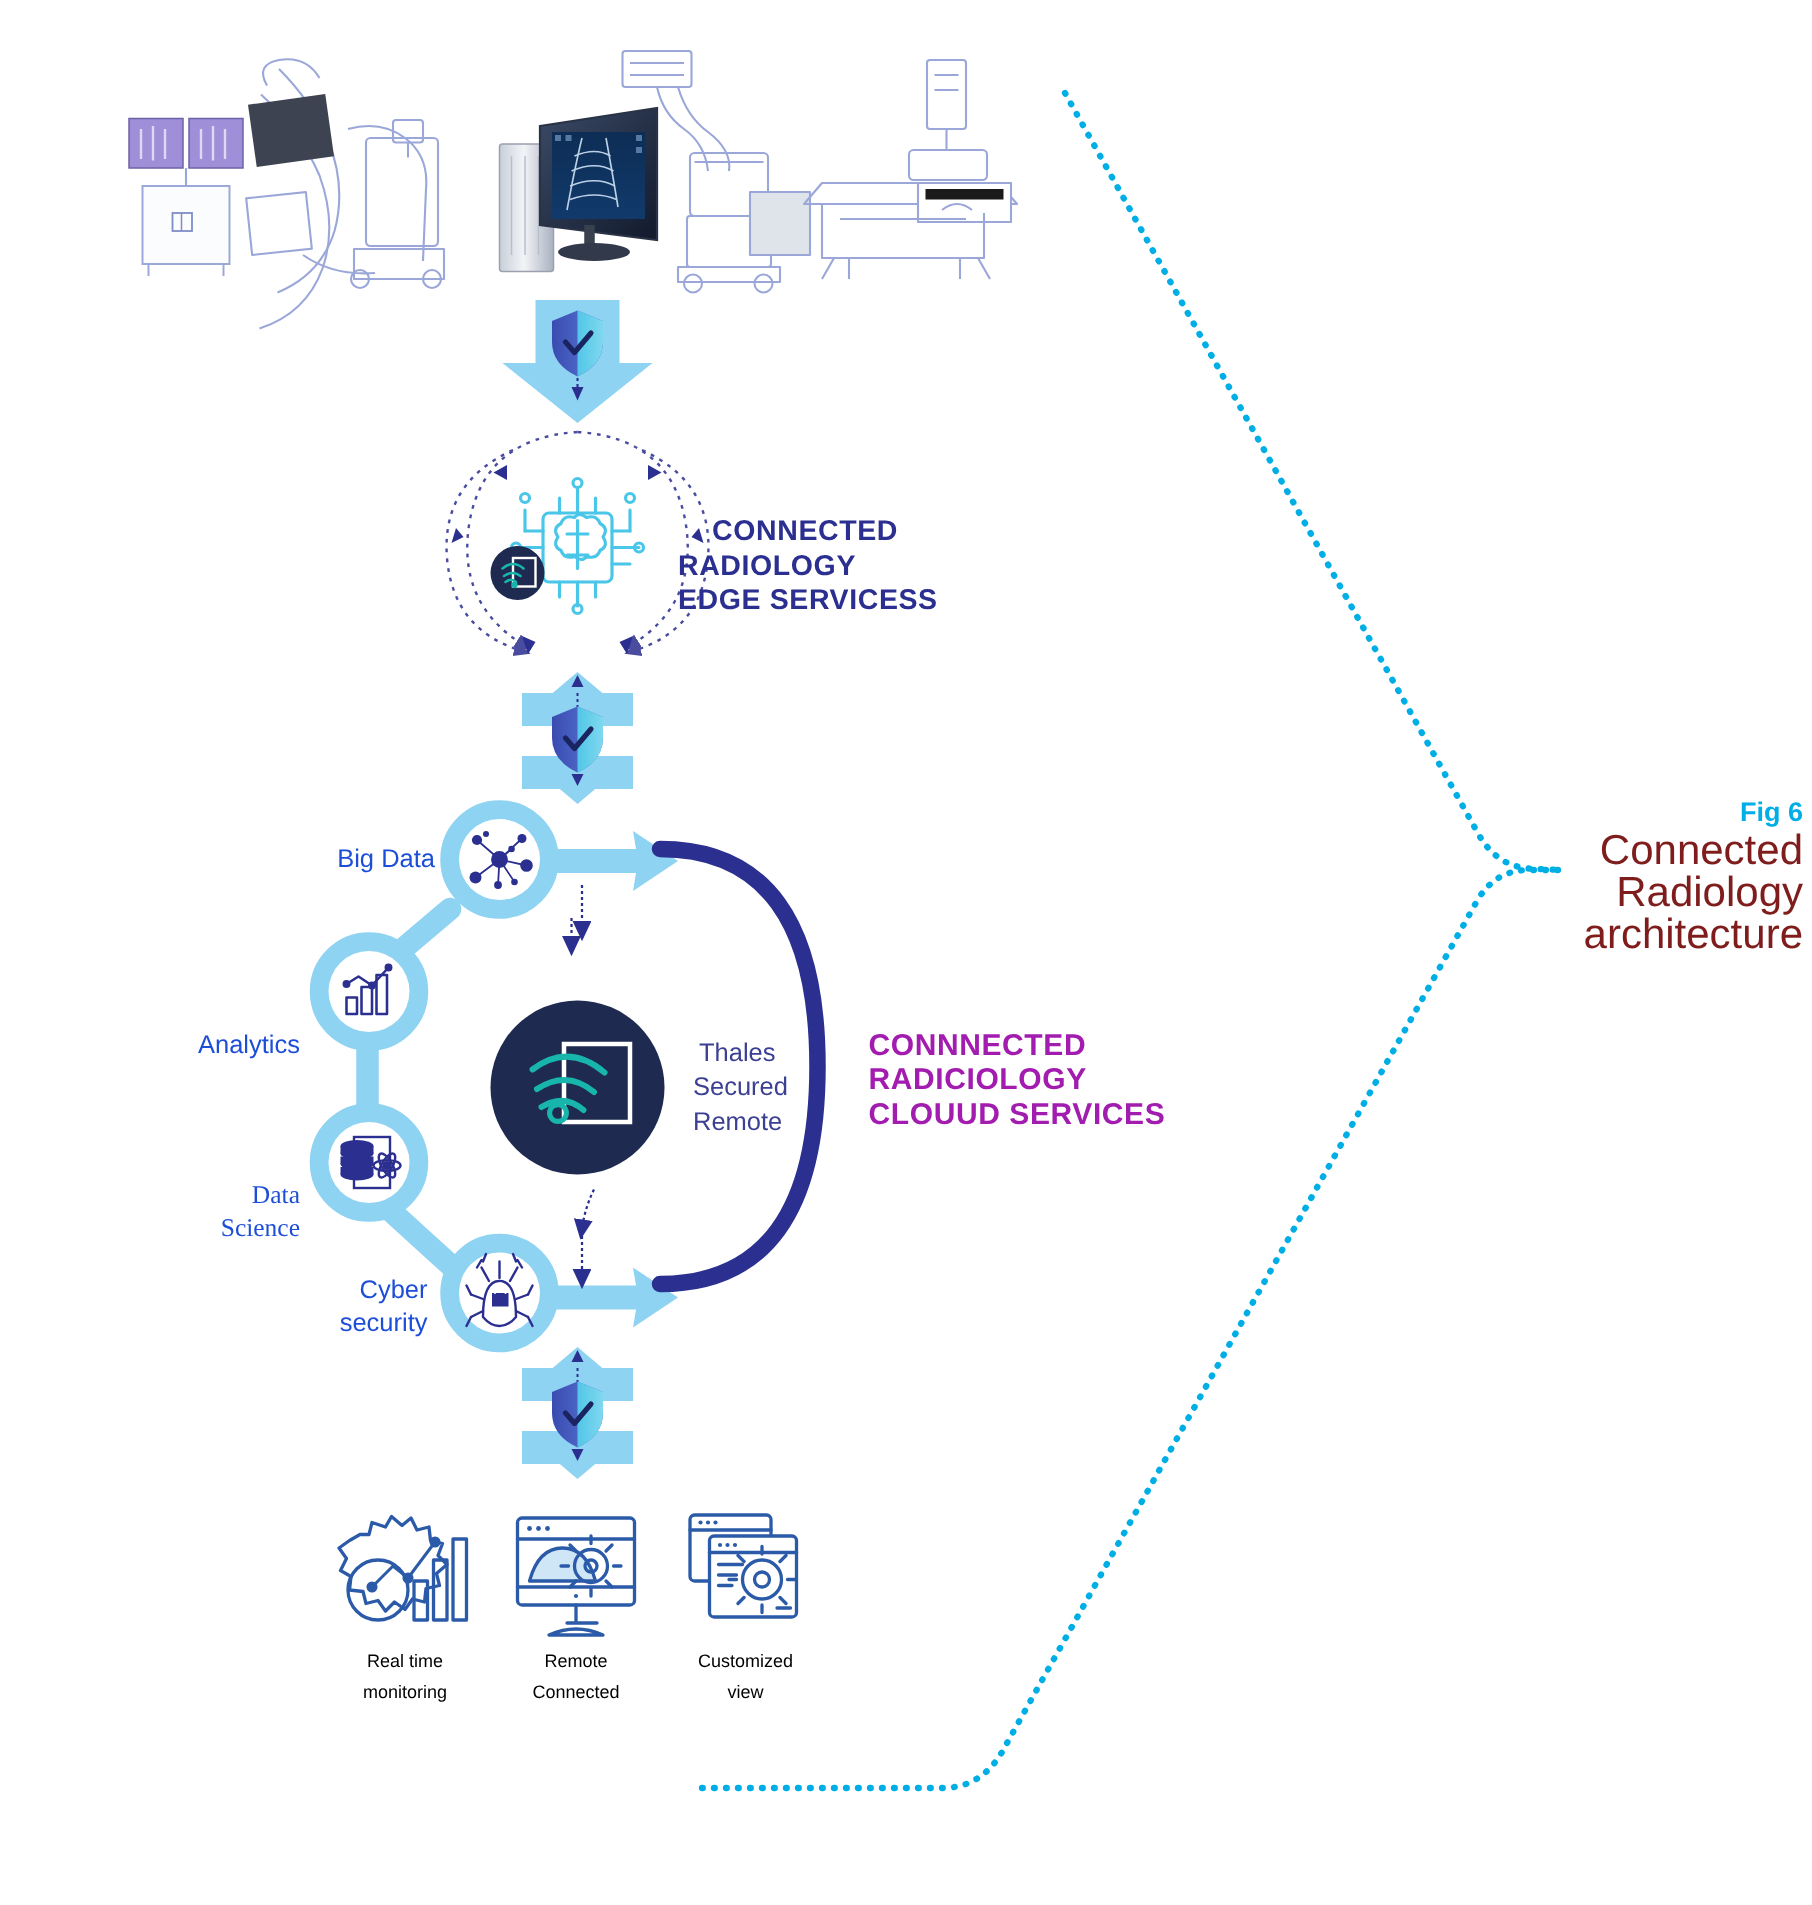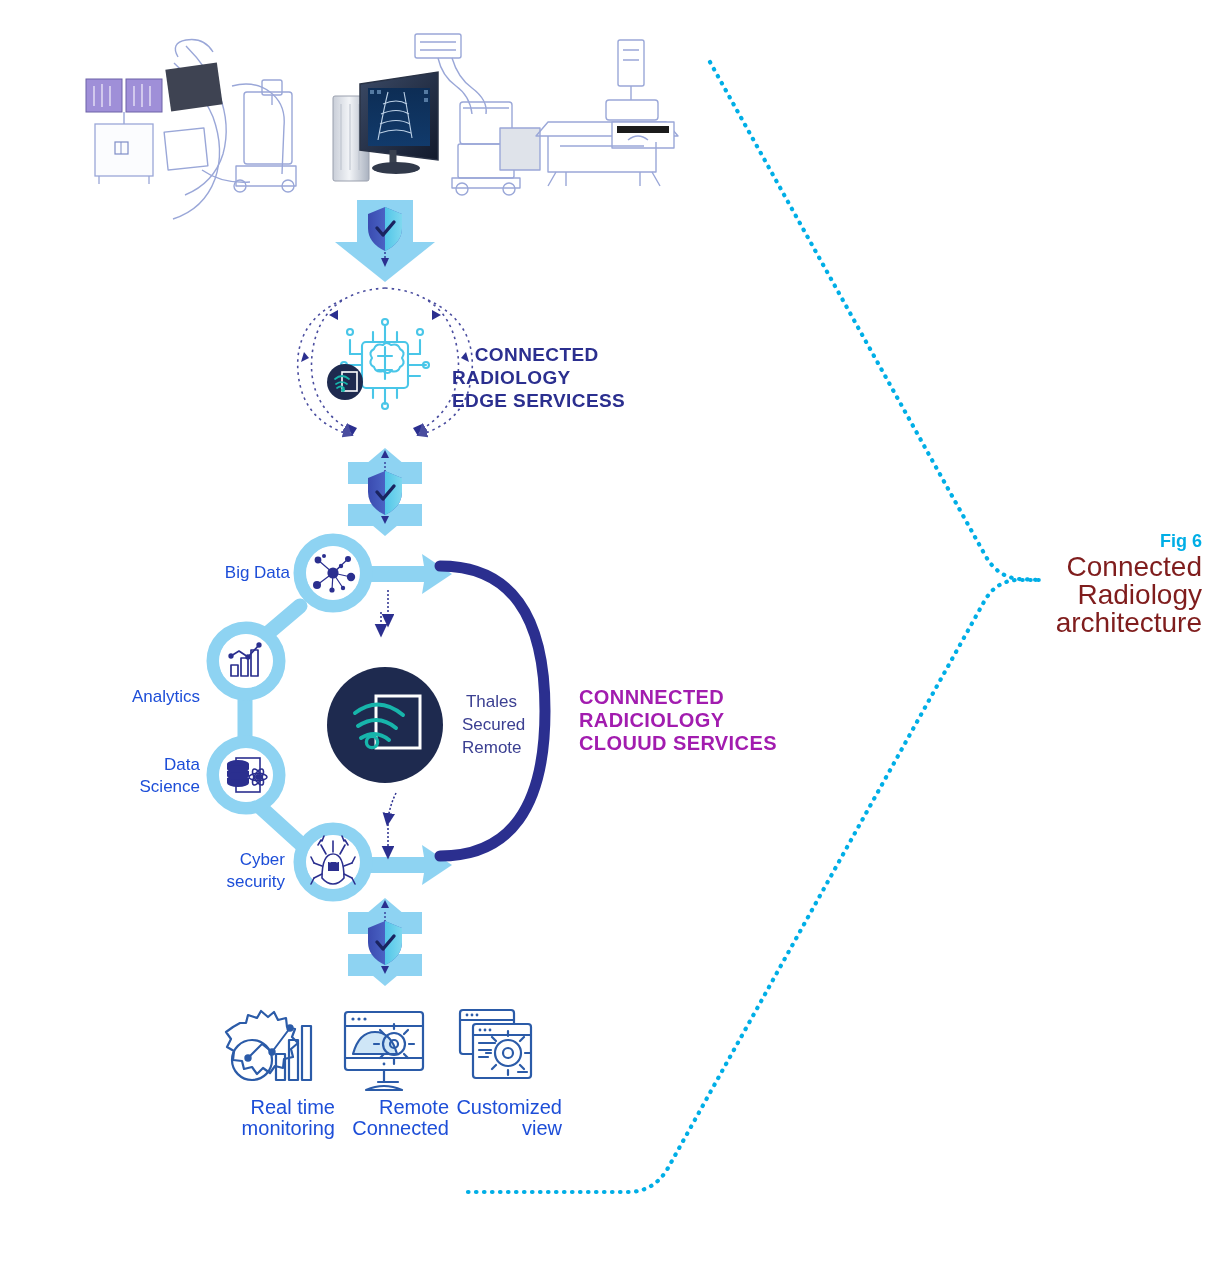--- a/index.html
+++ b/index.html
@@ -30,22 +30,22 @@
     text-align:right;
     font-size:17px; line-height:23px; color:#3c4092;
   }
 
   .node-label{
     position:absolute; text-align:right;
     font-size:17px; line-height:22px; color:#1d4ed8;
   }
 
   .out-label{
-    position:absolute; text-align:right; width:130px;
-    font-size:20px; line-height:21px; color:#1d4ed8;
+    position:absolute; text-align:center; width:130px;
+    font-size:12px; line-height:21px; color:#000000;
   }
 
   .fig-caption{
     position:absolute; left:1042px; top:516px; width:160px;
     text-align:right;
     margin-top:13px;
   }
   .fig-num{
     font-size:18px;font-weight:bold;color:#00aee6;line-height:24px;
     display:block;
@@ -438,21 +438,21 @@
   <div class="txt thales-label">Thales
 Secured
 Remote</div>
 
   <div class="txt cloud-title">CONNNECTED
 RADICIOLOGY
 CLOUUD SERVICES</div>
 
   <div class="node-label" style="left:120px;top:562px;width:170px;">Big Data</div>
   <div class="node-label" style="left:70px;top:686px;width:130px;">Analytics</div>
-  <div class="node-label" style="left:80px;top:754px;width:120px;white-space:pre;">Data
+  <div class="node-label" style="left:80px;top:786px;width:120px;white-space:pre;font-family:Liberation Serif, serif;">Data
 Science</div>
   <div class="node-label" style="left:150px;top:849px;width:135px;white-space:pre;">Cyber
 security</div>
 
   <div class="out-label" style="left:205px;top:1097px;white-space:pre;">Real time
 monitoring</div>
   <div class="out-label" style="left:319px;top:1097px;white-space:pre;">Remote
 Connected</div>
   <div class="out-label" style="left:432px;top:1097px;white-space:pre;">Customized
 view</div>

